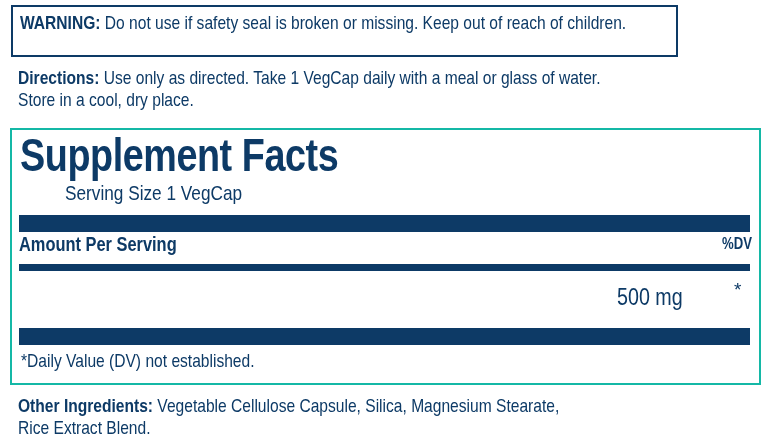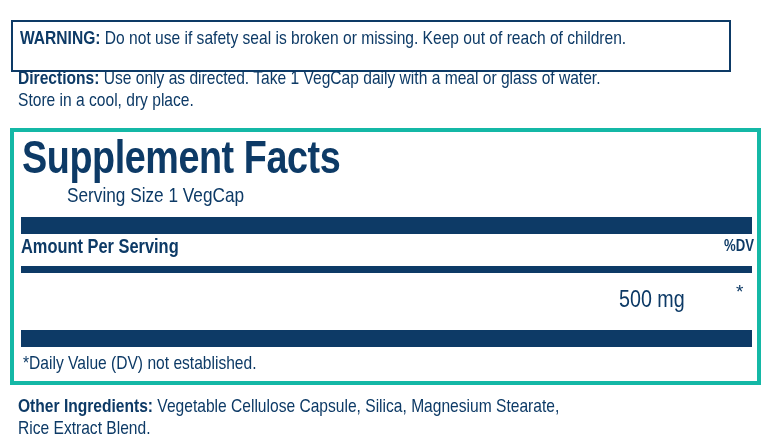--- a/index.html
+++ b/index.html
@@ -20,22 +20,22 @@
   .cond {
     transform: scaleX(0.82);
     transform-origin: left center;
     white-space: nowrap;
   }
 
   
   #warning-box {
     position: absolute;
     left: 11px;
-    top: 20px;
-    width: 720px;
+    top: 5px;
+    width: 667px;
     height: 52px;
     border: 2px solid #0d3a66;
     box-sizing: border-box;
   }
   #warning-box .line {
     position: absolute;
     left: 7px;
     font-size: 19px;
     line-height: 19px;
   }
@@ -59,21 +59,21 @@
   #directions-line-1 { top: 0px; }
   #directions-line-2 { top: 22px; }
 
   
   #supplement-facts-panel {
     position: absolute;
     left: 10px;
     top: 128px;
     width: 751px;
     height: 257px;
-    border: 4px solid #14b8a6;
+    border: 2px solid #14b8a6;
     box-sizing: border-box;
   }
 
   #sf-title {
     position: absolute;
     left: 8px;
     top: 2px;
     font-size: 46px;
     line-height: 46px;
     font-weight: bold;

